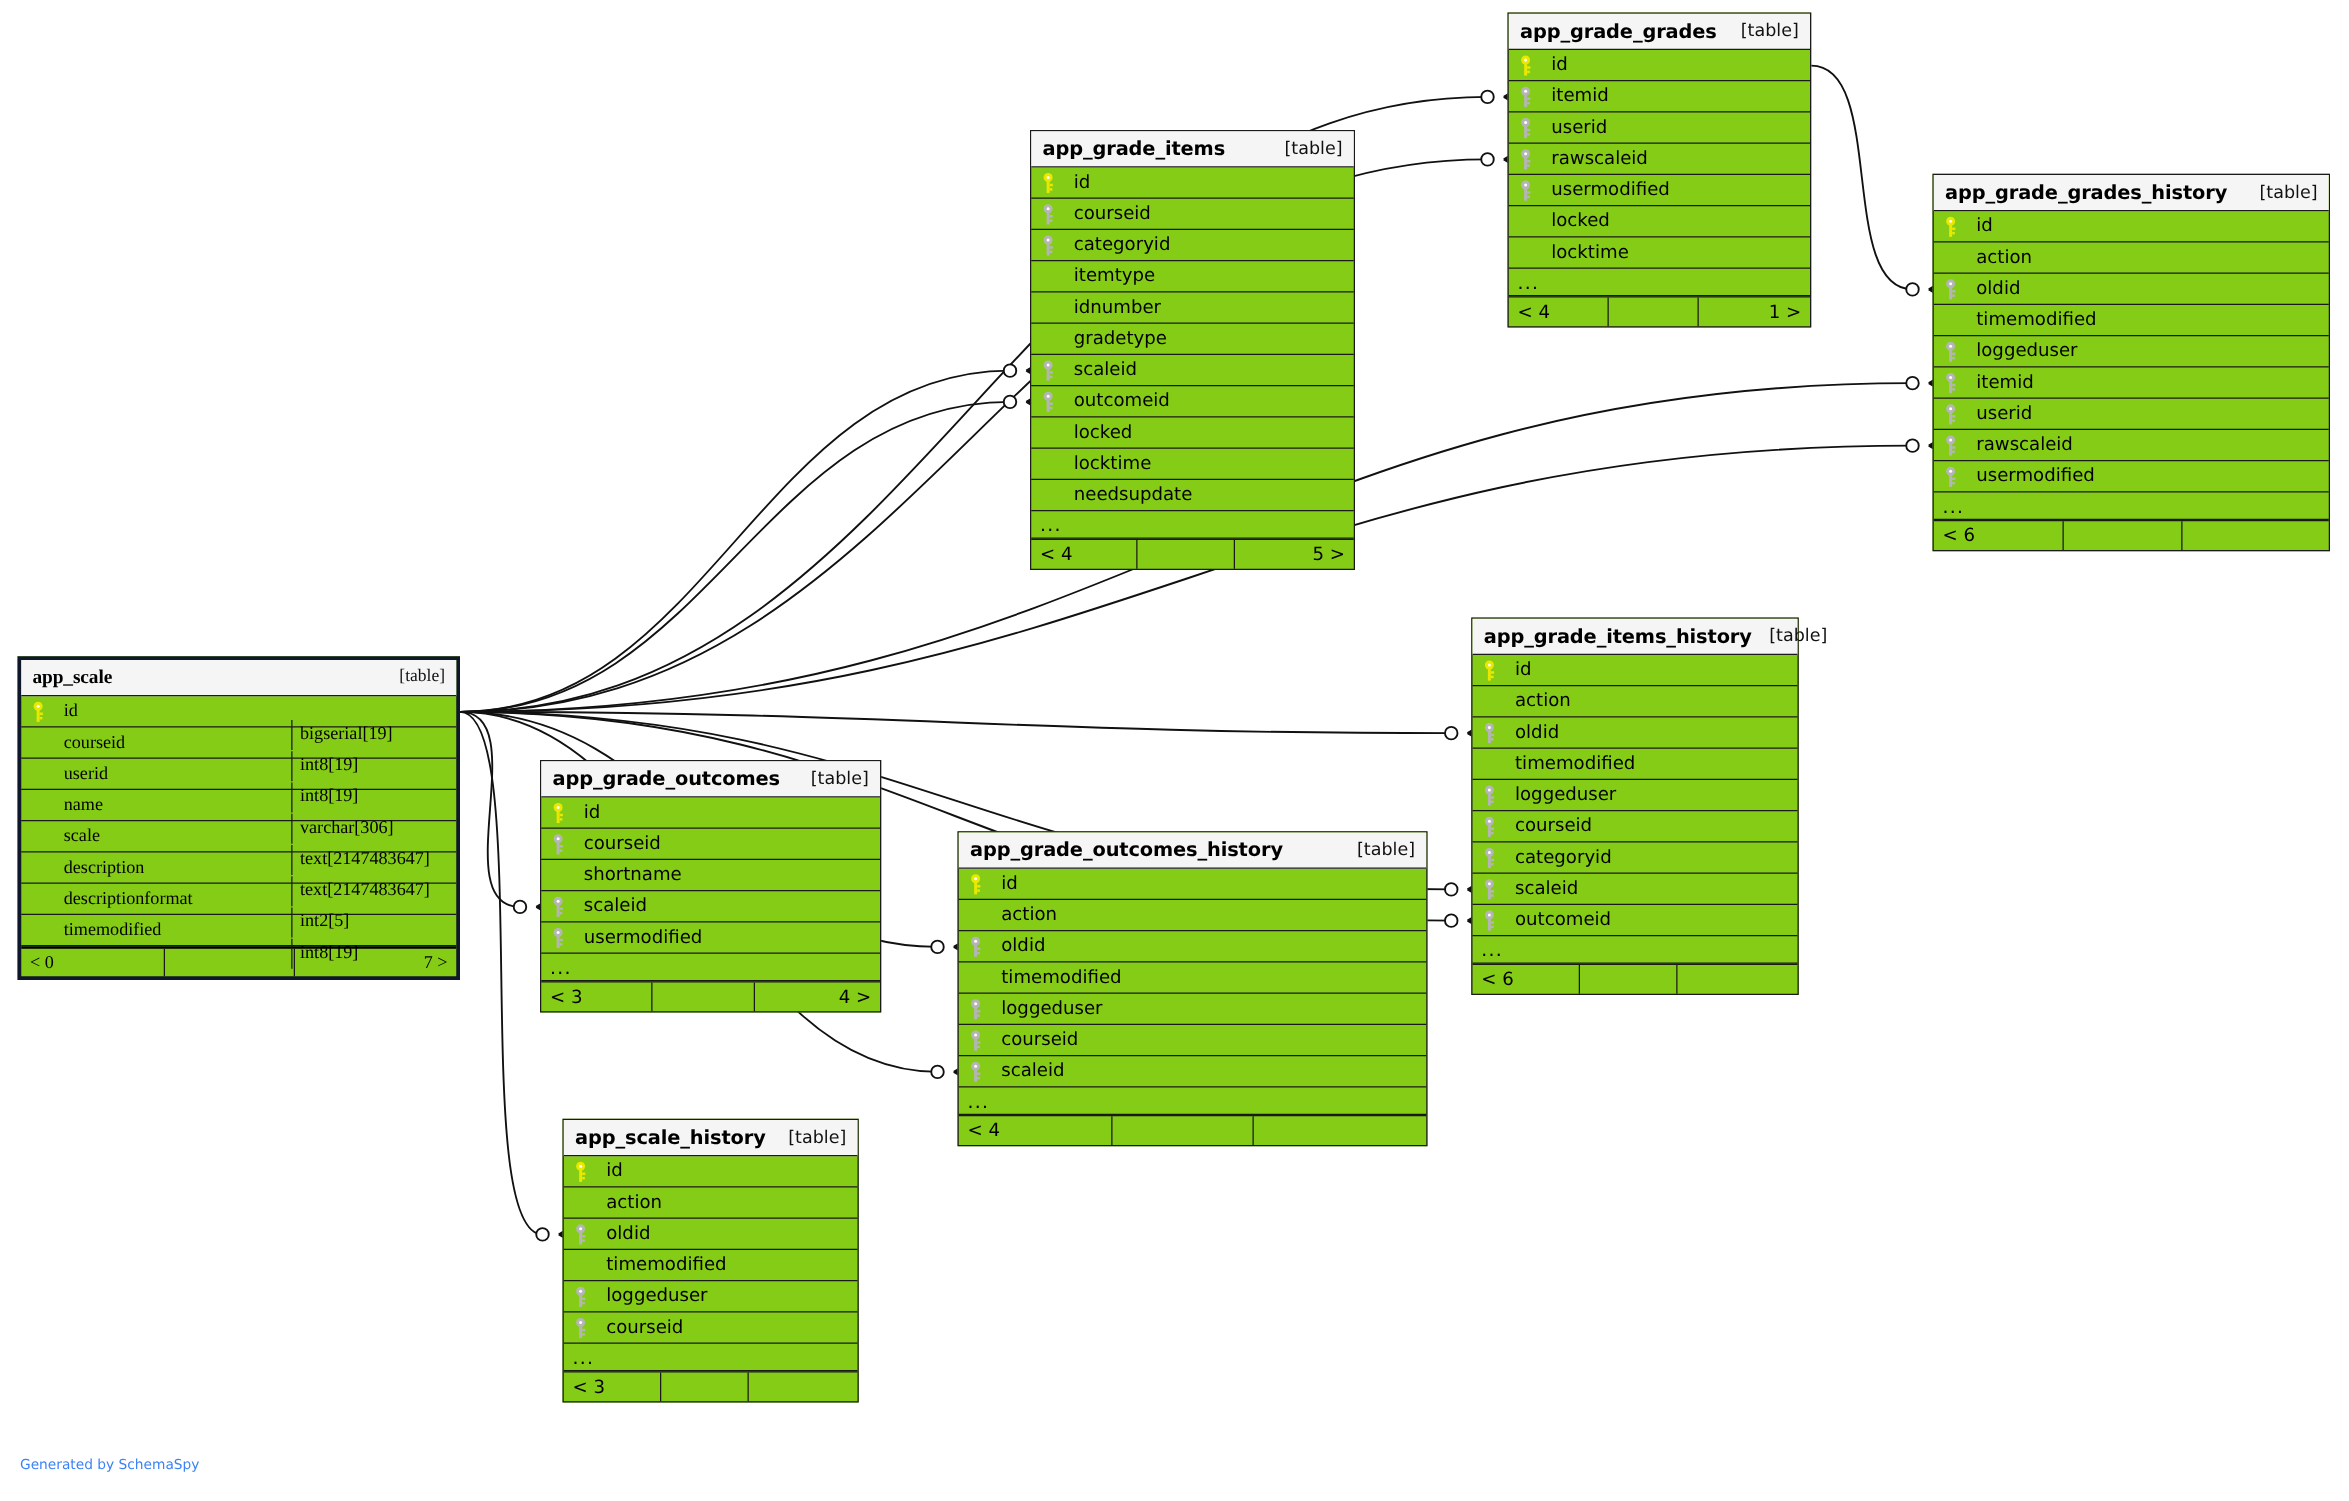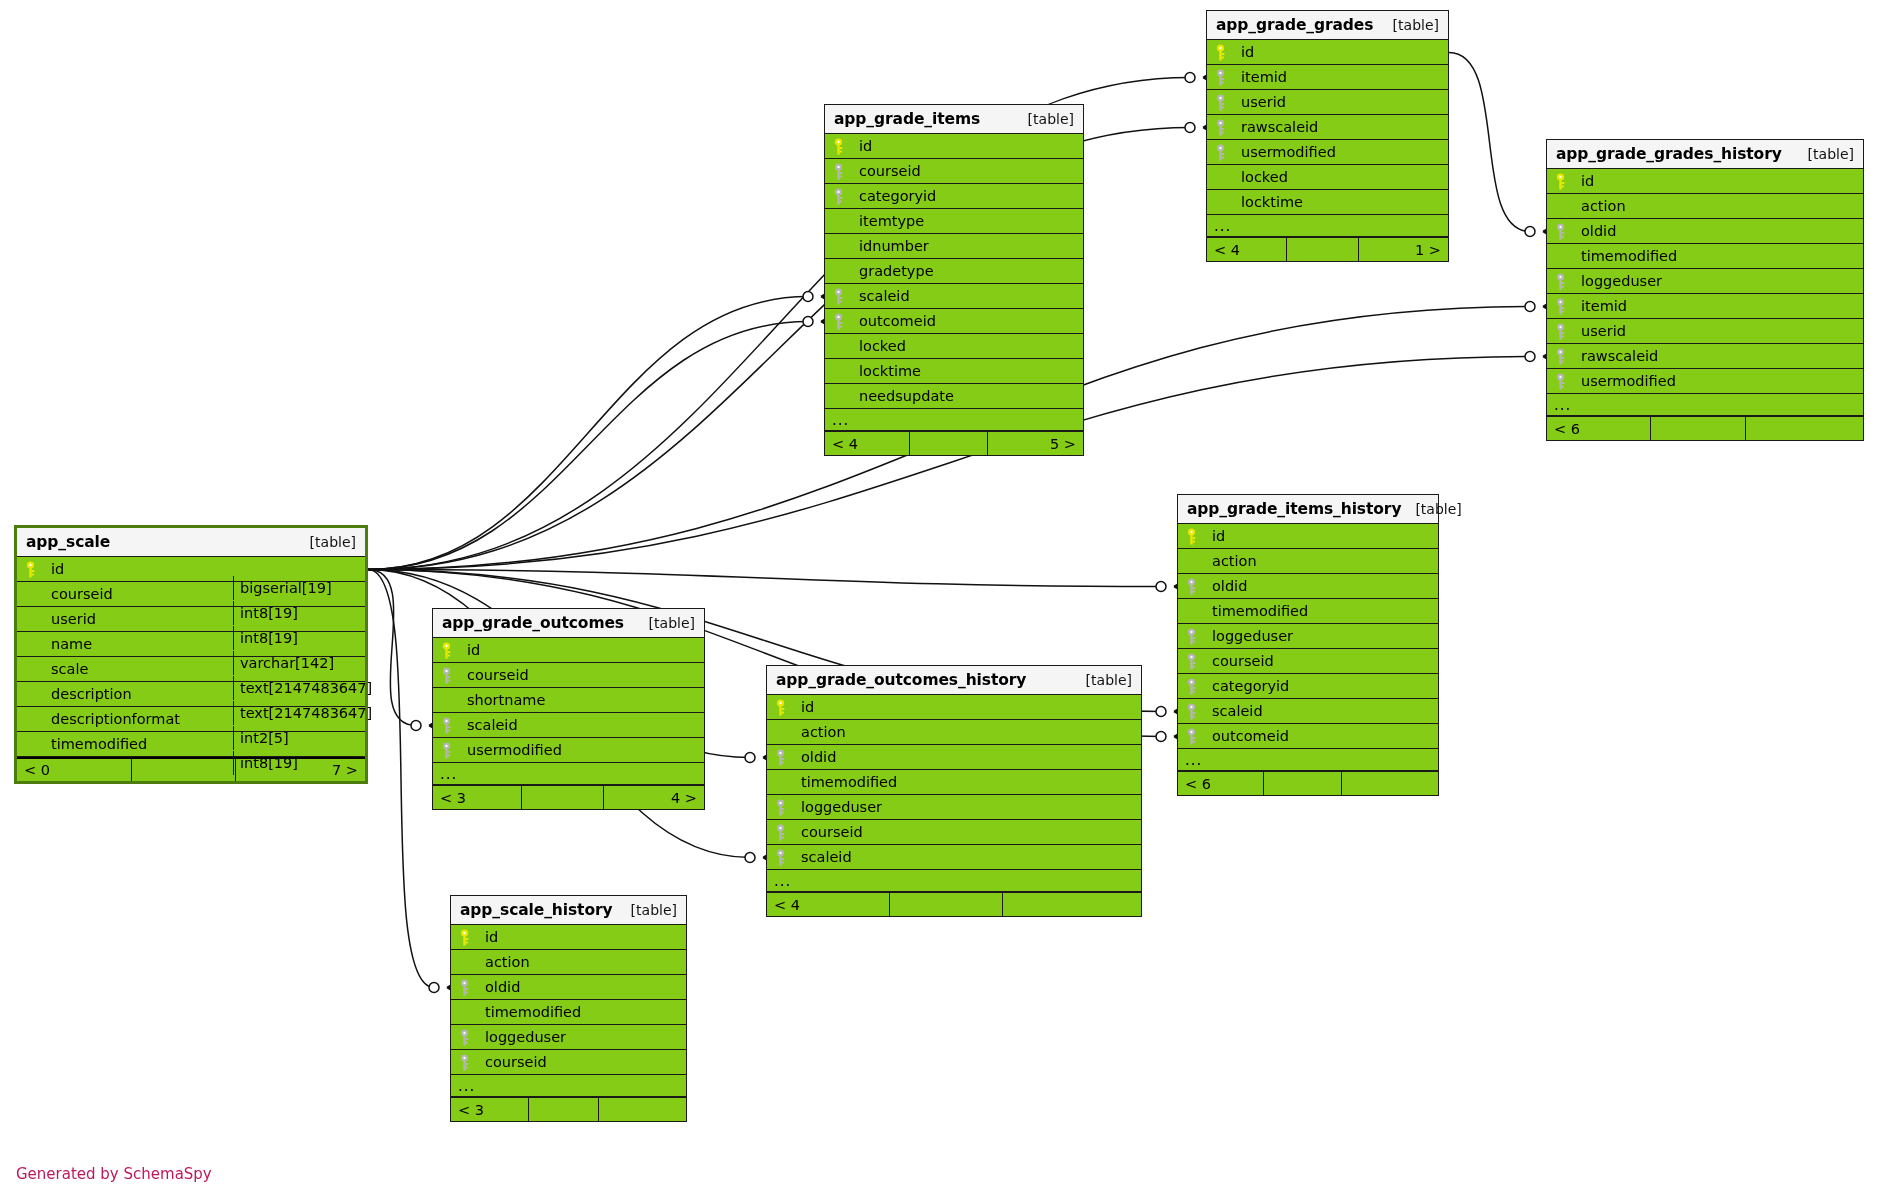--- a/index.html
+++ b/index.html
@@ -21,21 +21,22 @@
     pointer-events:none;
   }
   .table-box{
     position:absolute;
     box-sizing:border-box;
     background:#84cc16;
     border:1px solid #1a1a1a;
     z-index:5;
   }
   .table-box.emph{
-    border:3px solid #4d7c0f;
+    border:3px solid #0f172a;
+    font-family:Liberation Serif, serif;
   }
   .tbl-title{
     display:flex;
     align-items:center;
     justify-content:space-between;
     box-sizing:border-box;
     background:#f5f5f5;
     border-bottom:1px solid #1a1a1a;
     padding:0 9px;
     height:29px;
@@ -116,22 +117,22 @@
     color:#000;
     padding:0 7px;
     border-right:1px solid #1a1a1a;
     overflow:hidden;
   }
   .fcell:last-child{border-right:none;}
   .fcell.l{justify-content:flex-start;}
   .fcell.r{justify-content:flex-end;}
   .caption{
     position:absolute;
-    font-size:15px;
-    color:#be185d;
+    font-size:11px;
+    color:#3b82f6;
     white-space:nowrap;
     z-index:6;
   }
 </style>
 </head>
 <body>
 
 <div id="canvas">
 
   <svg id="edges" viewBox="0 0 1879 1201" xmlns="http://www.w3.org/2000/svg">
@@ -213,21 +214,21 @@
           <span class="col-type" style="width: 138px;">int8[19]</span>
         </div>
         <div class="col-row">
           <span class="keycell"></span>
           <span class="col-name" style="flex: 0 0 182px;">userid</span>
           <span class="col-type" style="width: 138px;">int8[19]</span>
         </div>
         <div class="col-row">
           <span class="keycell"></span>
           <span class="col-name" style="flex: 0 0 182px;">name</span>
-          <span class="col-type" style="width: 138px;">varchar[142]</span>
+          <span class="col-type" style="width: 138px;">varchar[306]</span>
         </div>
         <div class="col-row">
           <span class="keycell"></span>
           <span class="col-name" style="flex: 0 0 182px;">scale</span>
           <span class="col-type" style="width: 138px;">text[2147483647]</span>
         </div>
         <div class="col-row">
           <span class="keycell"></span>
           <span class="col-name" style="flex: 0 0 182px;">description</span>
           <span class="col-type" style="width: 138px;">text[2147483647]</span>

